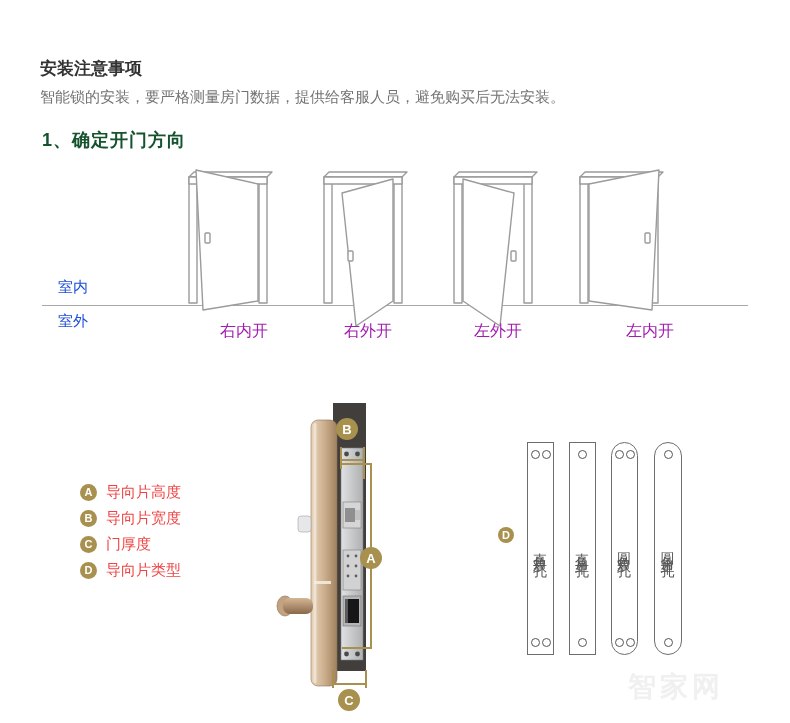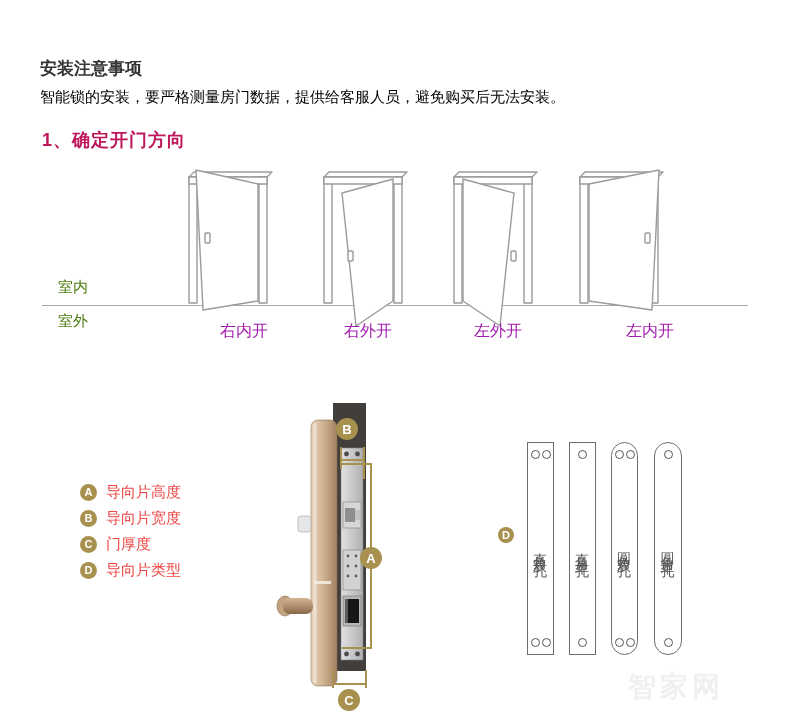--- a/index.html
+++ b/index.html
@@ -2,27 +2,27 @@
 <html><head>
 <meta charset="utf-8">
 <style>
   * { margin:0; padding:0; box-sizing:border-box; }
   html,body { width:790px; height:723px; background:#ffffff; overflow:hidden;
     font-family:"Liberation Sans","DejaVu Sans",sans-serif; }
   .abs { position:absolute; }
   #stage { position:relative; width:790px; height:723px; background:#fff; }
 
   .page-title { left:40px; top:57px; font-size:17px; font-weight:700; color:#333; }
-  .page-desc  { left:40px; top:88px; font-size:15px; color:#000000; }
-  .sec-head   { font-size:18px; font-weight:700; color:#be185d; letter-spacing:1px; }
+  .page-desc  { left:40px; top:88px; font-size:15px; color:#737373; }
+  .sec-head   { font-size:18px; font-weight:700; color:#14532d; letter-spacing:1px; }
   #h1 { left:42px; top:128px; }
   #h2 { left:42px; top:370px; }
 
   .floor-line { left:42px; top:305px; width:706px; height:1px; background:#a9a9a9; }
-  .side-label { left:58px; font-size:15px; color:#4d7c0f;font-family:Liberation Serif, serif; }
+  .side-label { left:58px; font-size:15px; color:#1d4ed8;font-family:Liberation Serif, serif; }
   #indoor  { top:278px; }
   #outdoor { top:312px; }
 
   .door-box { top:163px; width:130px; height:172px; }
   .door-label { top:321px; width:90px; text-align:center; font-size:16px; color:#a21caf; }
 
   .legend { left:80px; top:484px; display:flex; flex-direction:column; gap:9px; }
   .legend-row { display:flex; align-items:center; height:17px; }
   .gbadge { width:22px; height:22px; border-radius:50%; background:#a8914f; color:#fff;
     font-size:13px; font-weight:700; display:flex; align-items:center; justify-content:center;

